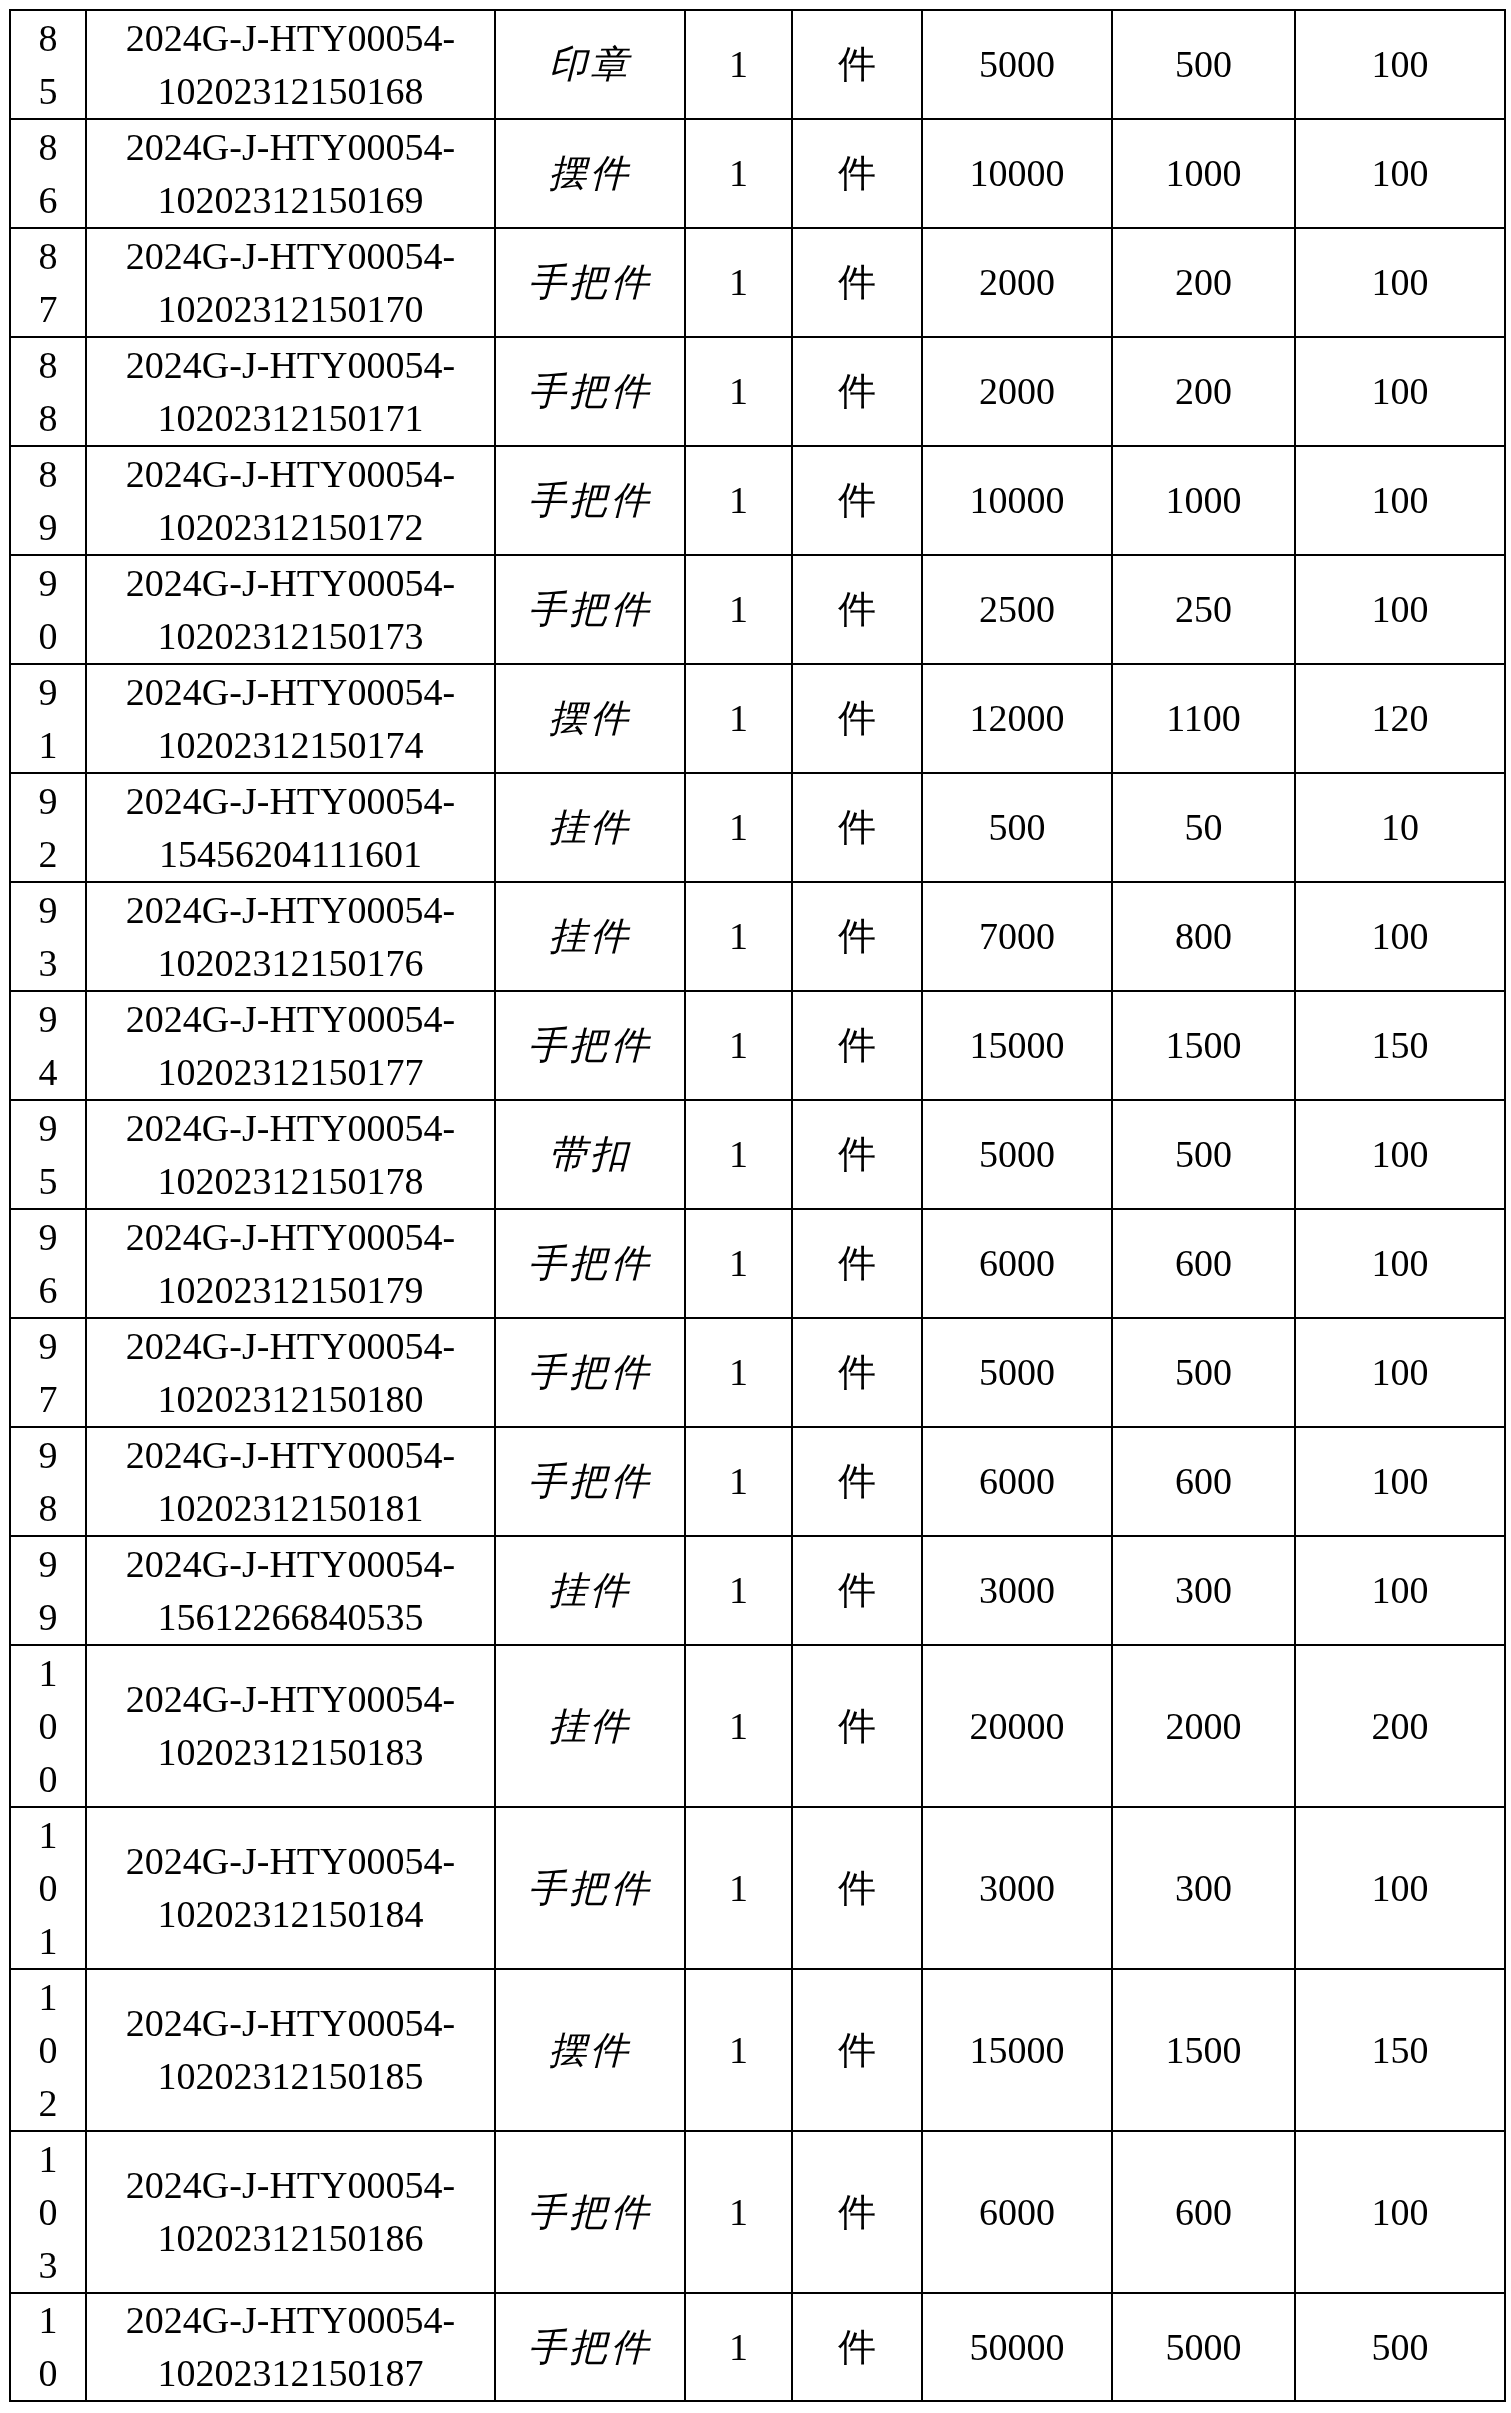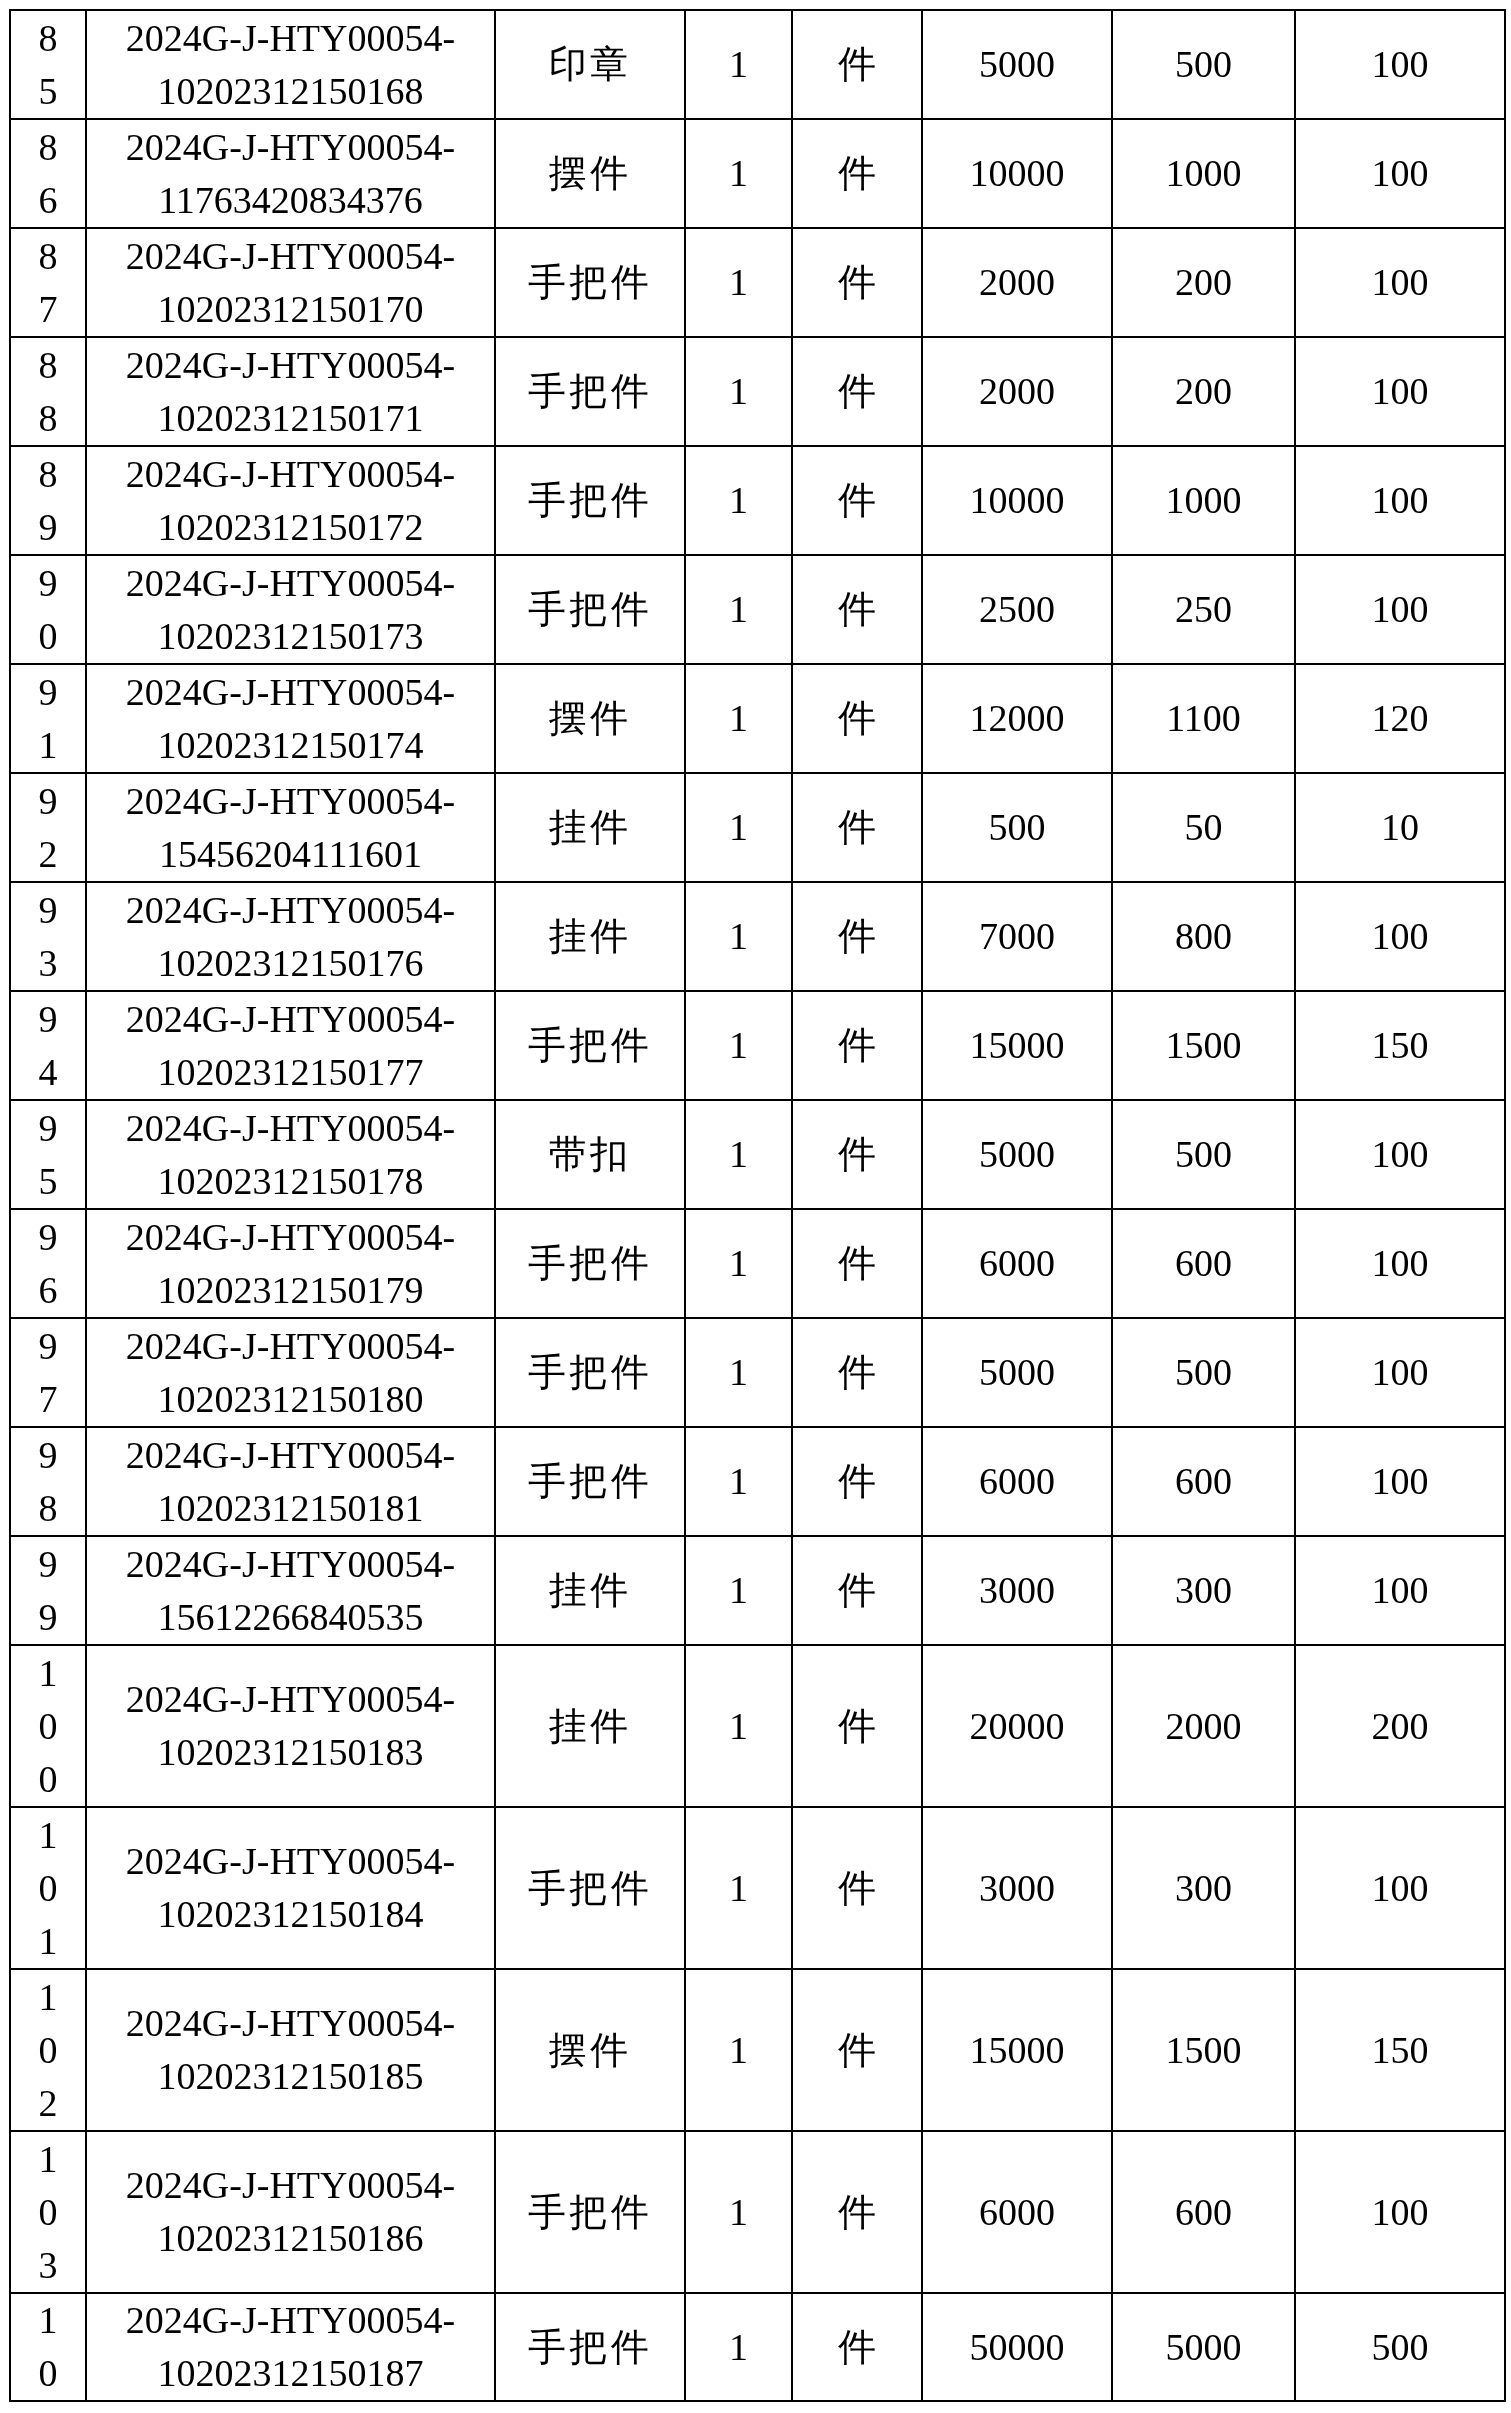--- a/index.html
+++ b/index.html
@@ -33,21 +33,21 @@
     line-height: 53px;
     overflow: hidden;
   }
   tr.row-short  { height: 109px; }
   tr.row-tall   { height: 162px; }
   tr.row-cut    { height: 104px; }
   td.c-no {
     white-space: pre-line; 
   }
   td.c-id .id-line { display: block; }
-  td.c-type { letter-spacing: 3.3px; }
+  td.c-type { letter-spacing: 3.3px; font-style: italic; }
   col.w-no   { width: 76px;  }
   col.w-id   { width: 409px; }
   col.w-type { width: 190px; }
   col.w-qty  { width: 107px; }
   col.w-unit { width: 130px; }
   col.w-a1   { width: 190px; }
   col.w-a2   { width: 183px; }
   col.w-a3   { width: 210px; }
 </style>
 </head>
@@ -78,21 +78,21 @@
       <td class="c-unit">件</td>
       <td class="c-a1">5000</td>
       <td class="c-a2">500</td>
       <td class="c-a3">100</td>
     </tr>
         <tr class="row-short">
       <td class="c-no">8
 6</td>
       <td class="c-id">
         <span class="id-line">2024G-J-HTY00054-</span>
-        <span class="id-line">11763420834376</span>
+        <span class="id-line">10202312150169</span>
       </td>
       <td class="c-type">摆件</td>
       <td class="c-qty">1</td>
       <td class="c-unit">件</td>
       <td class="c-a1">10000</td>
       <td class="c-a2">1000</td>
       <td class="c-a3">100</td>
     </tr>
         <tr class="row-short">
       <td class="c-no">8

